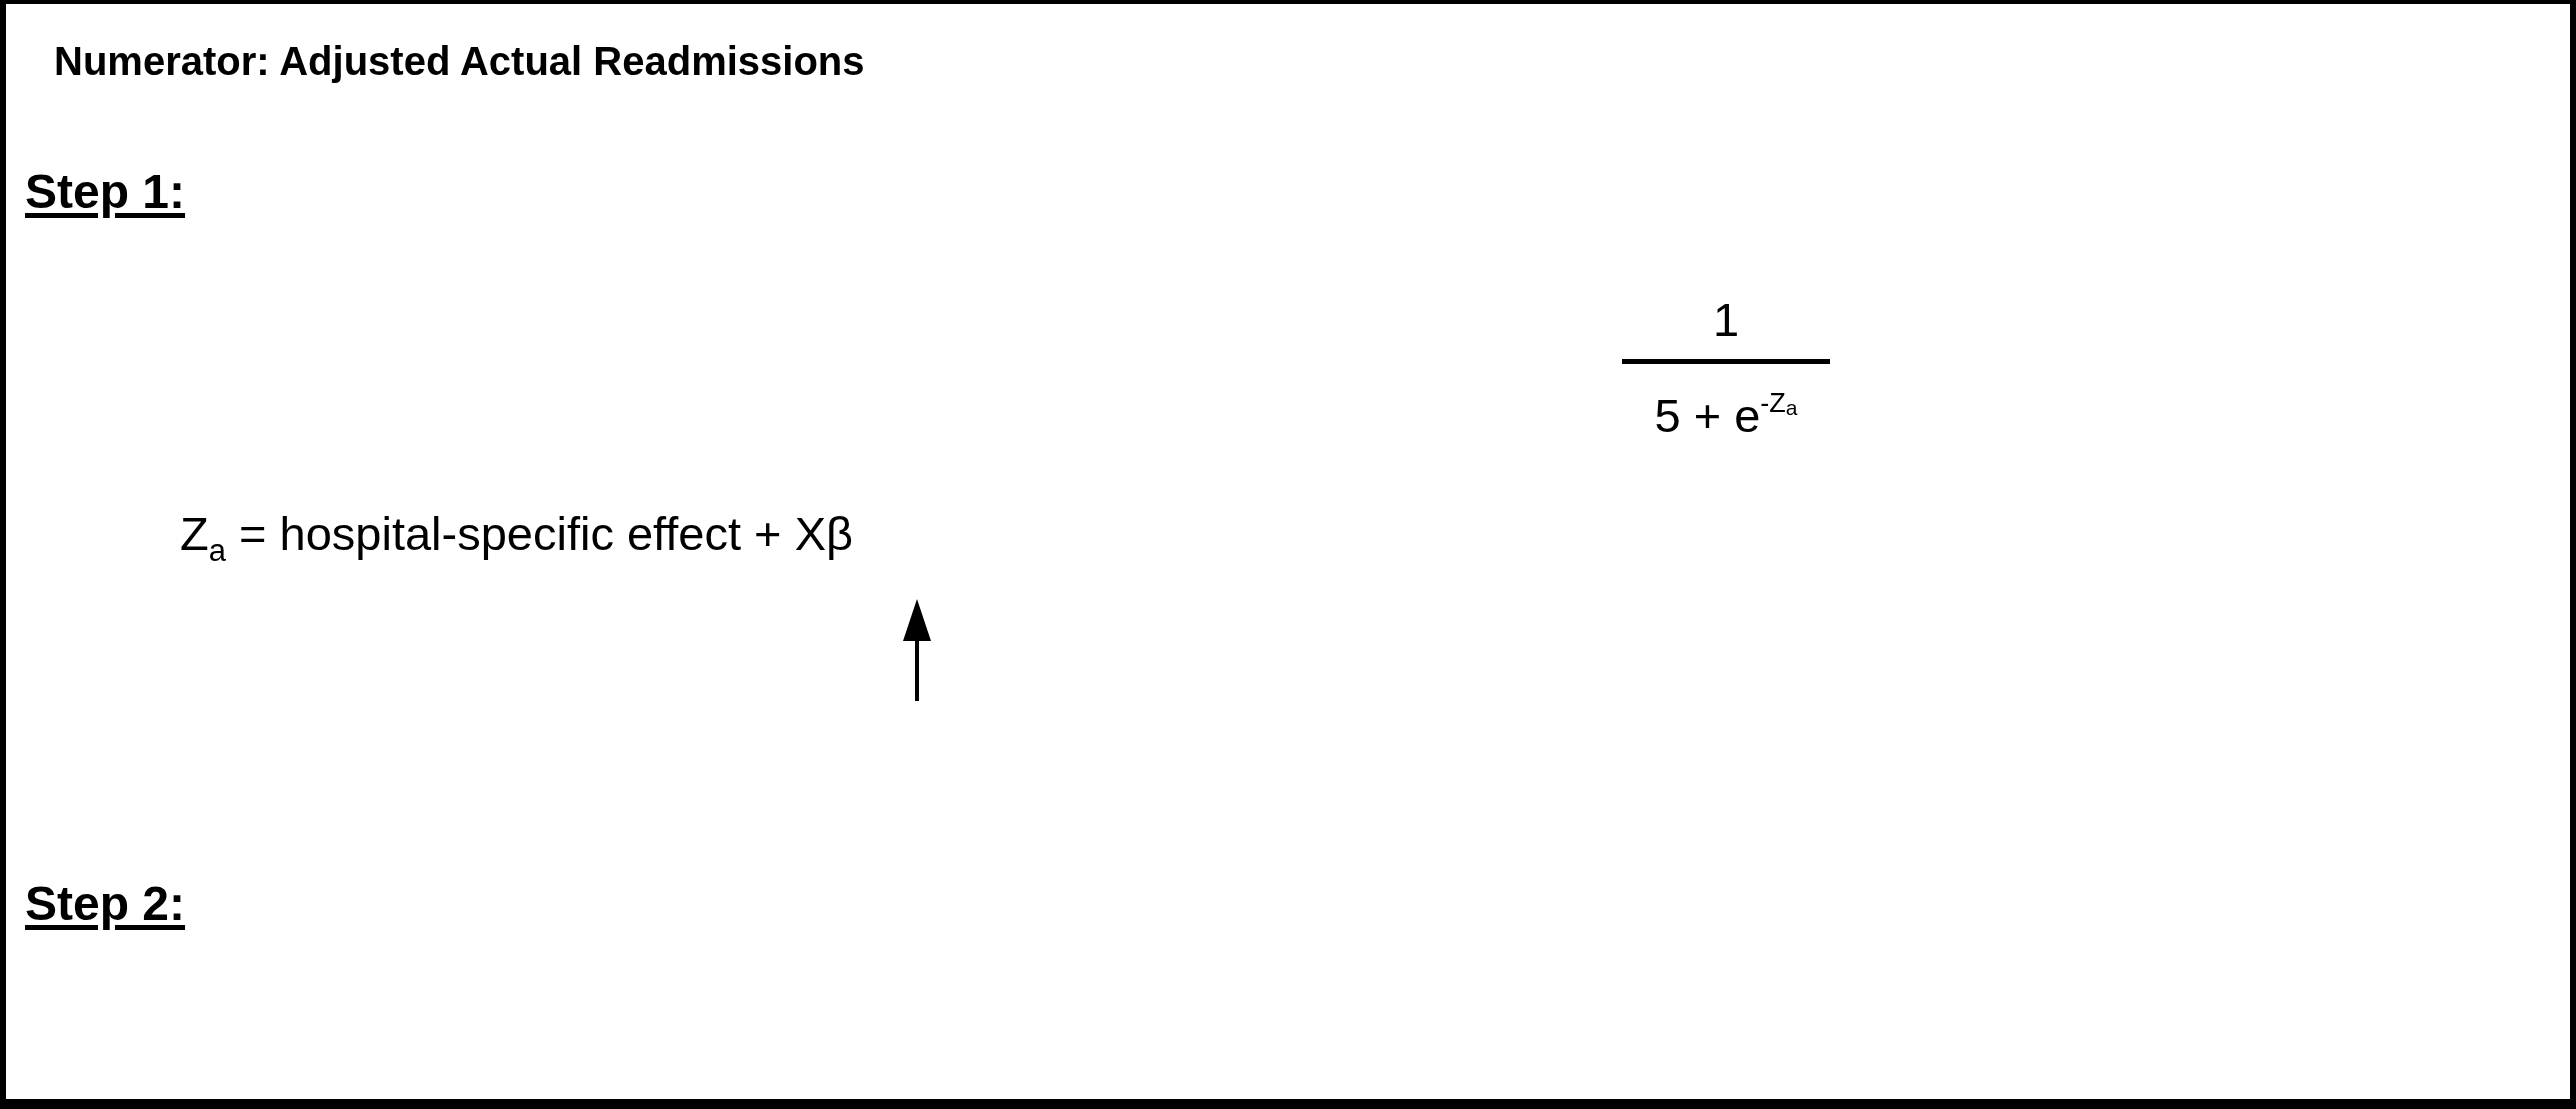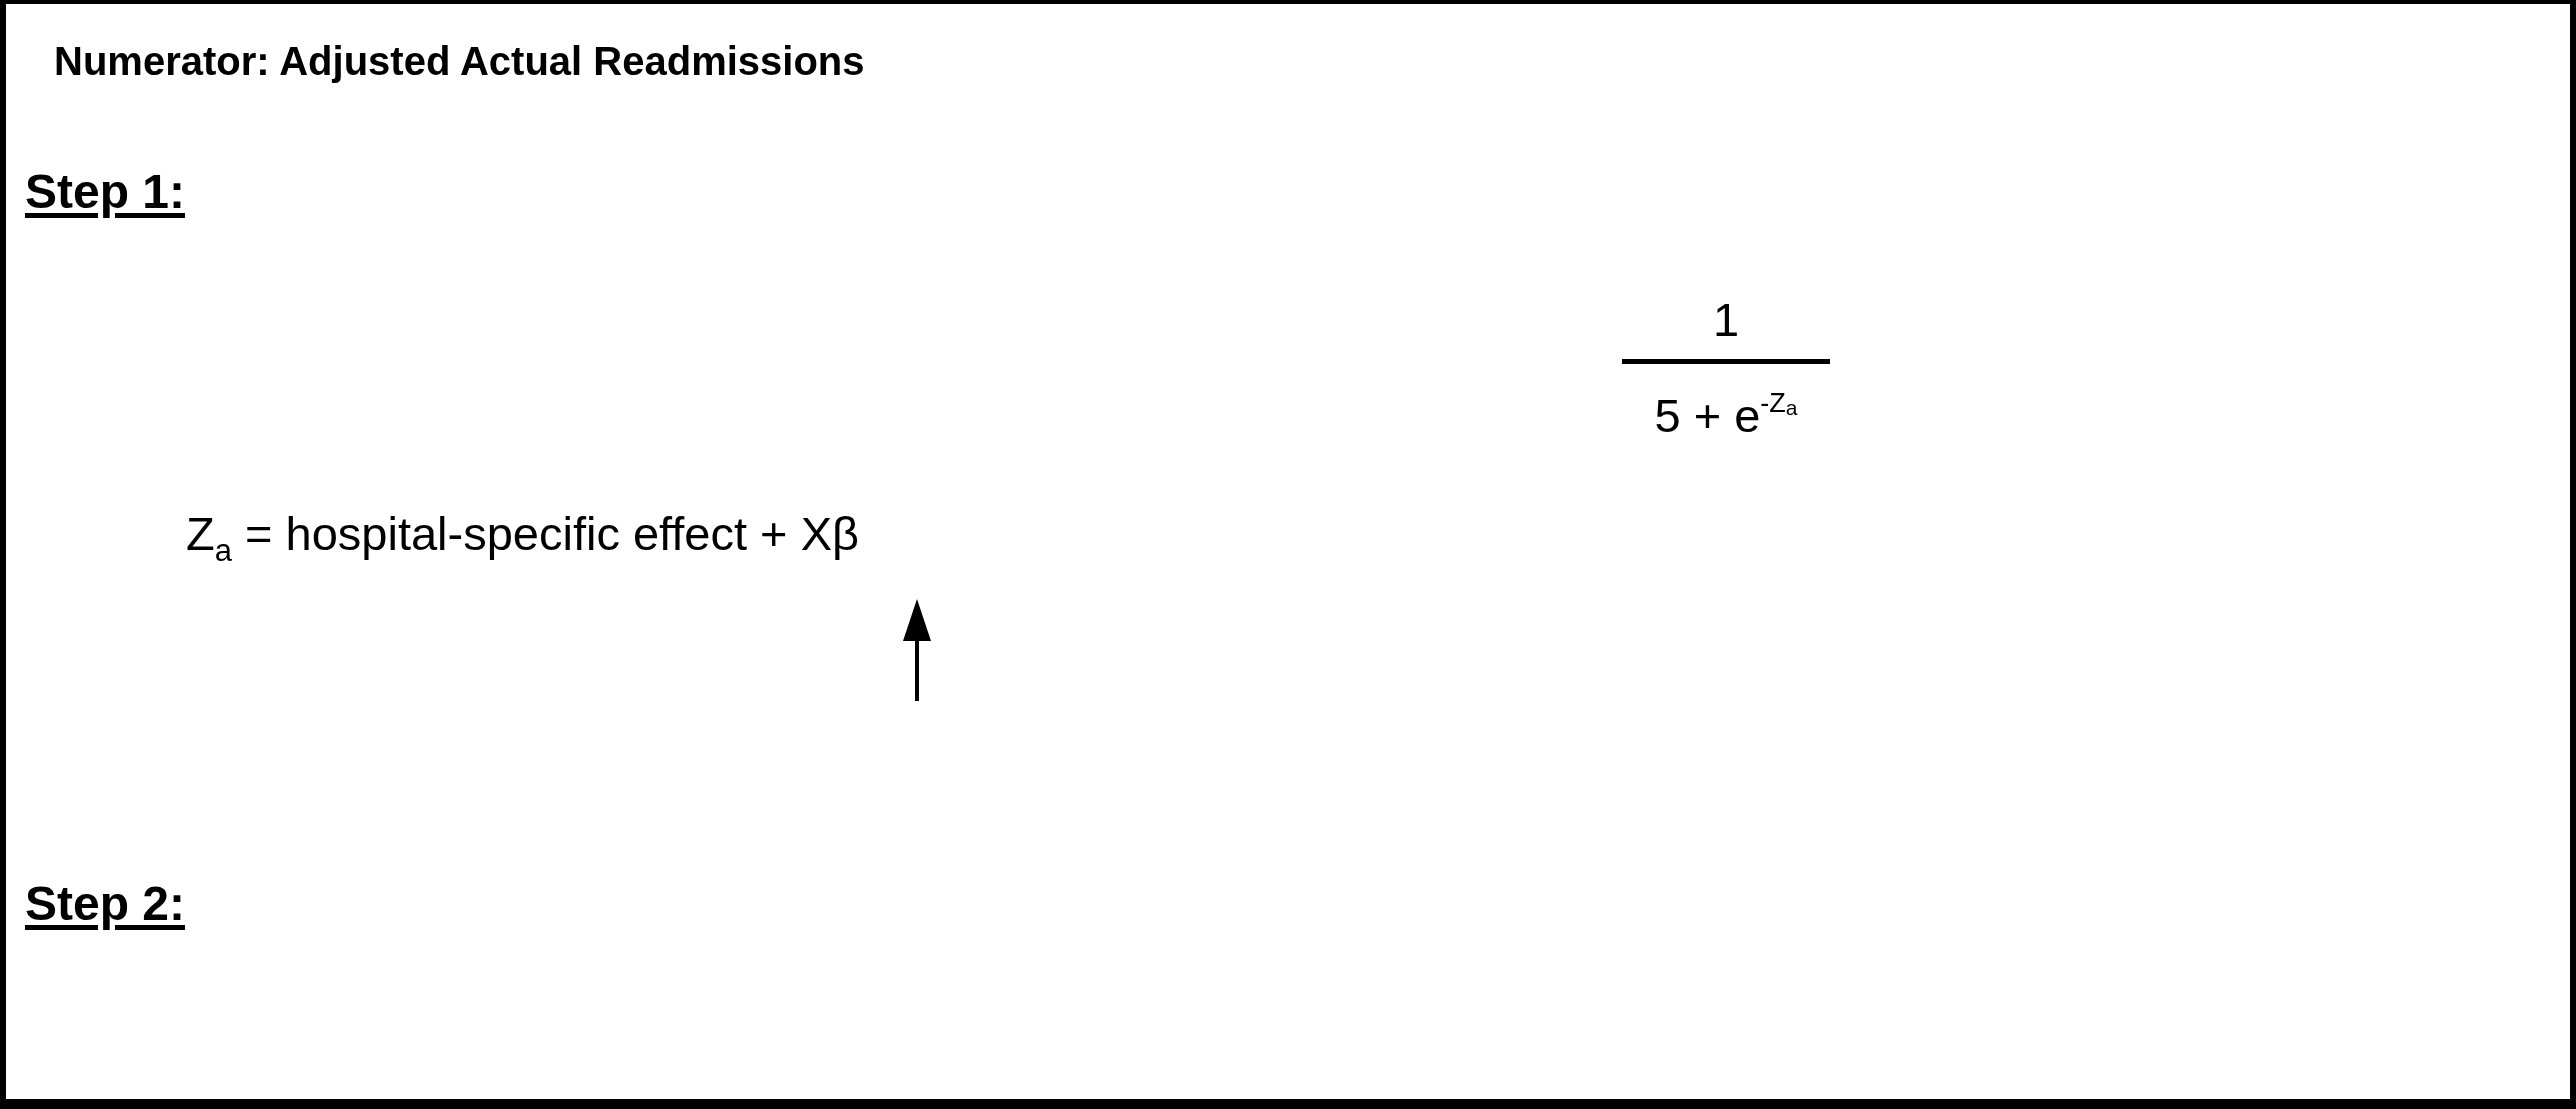--- a/index.html
+++ b/index.html
@@ -72,21 +72,21 @@
   .exp {
     font-size: 27px;
     vertical-align: 20px;
     letter-spacing: 0;
   }
   .exp-inner-sub {
     font-size: 21px;
     position: relative;
     top: 3.4px;
   }
-  .z-line { left: 180px; top: 506px; }
+  .z-line { left: 174px; top: 506px; }
   .var-sub {
     font-size: 31px;
     position: relative;
     top: 10.8px;
   }
   .arrow-head {
     left: 897px; top: 595px;
     width: 0; height: 0;
     border-left: 14px solid transparent;
     border-right: 14px solid transparent;

